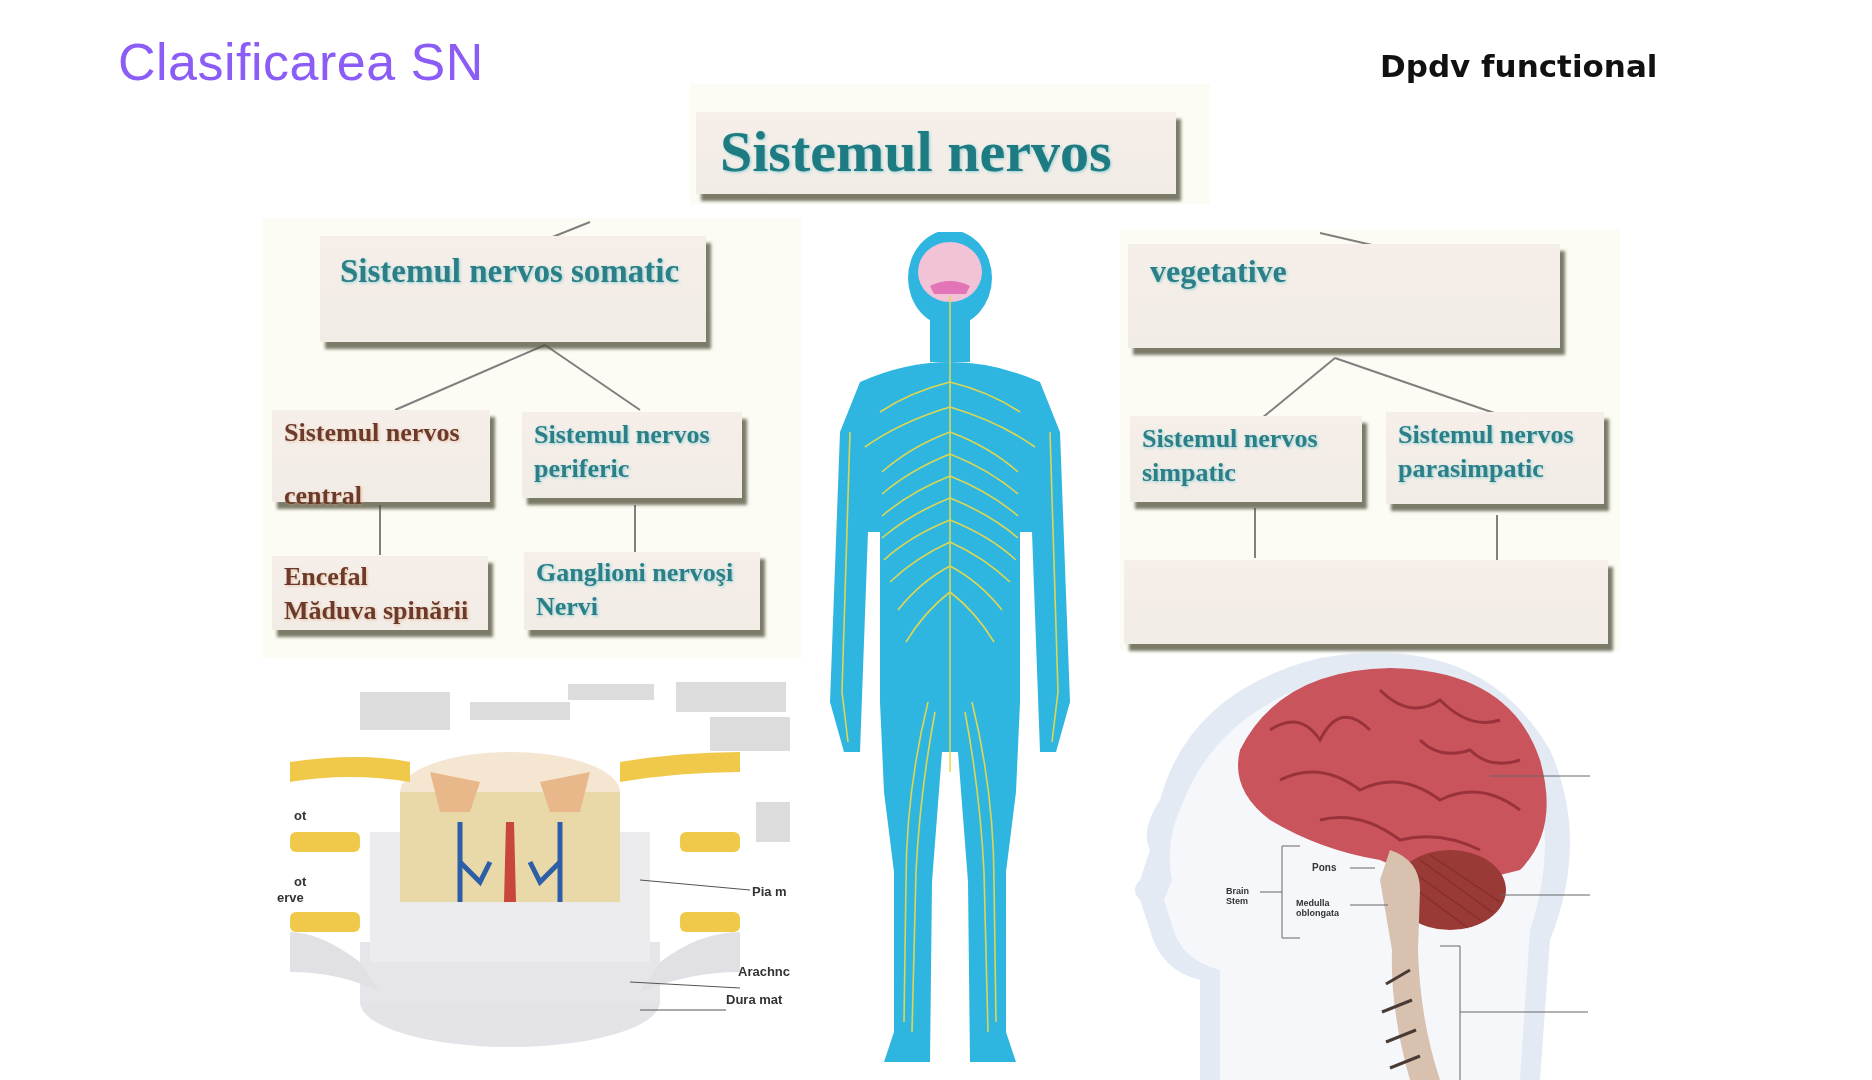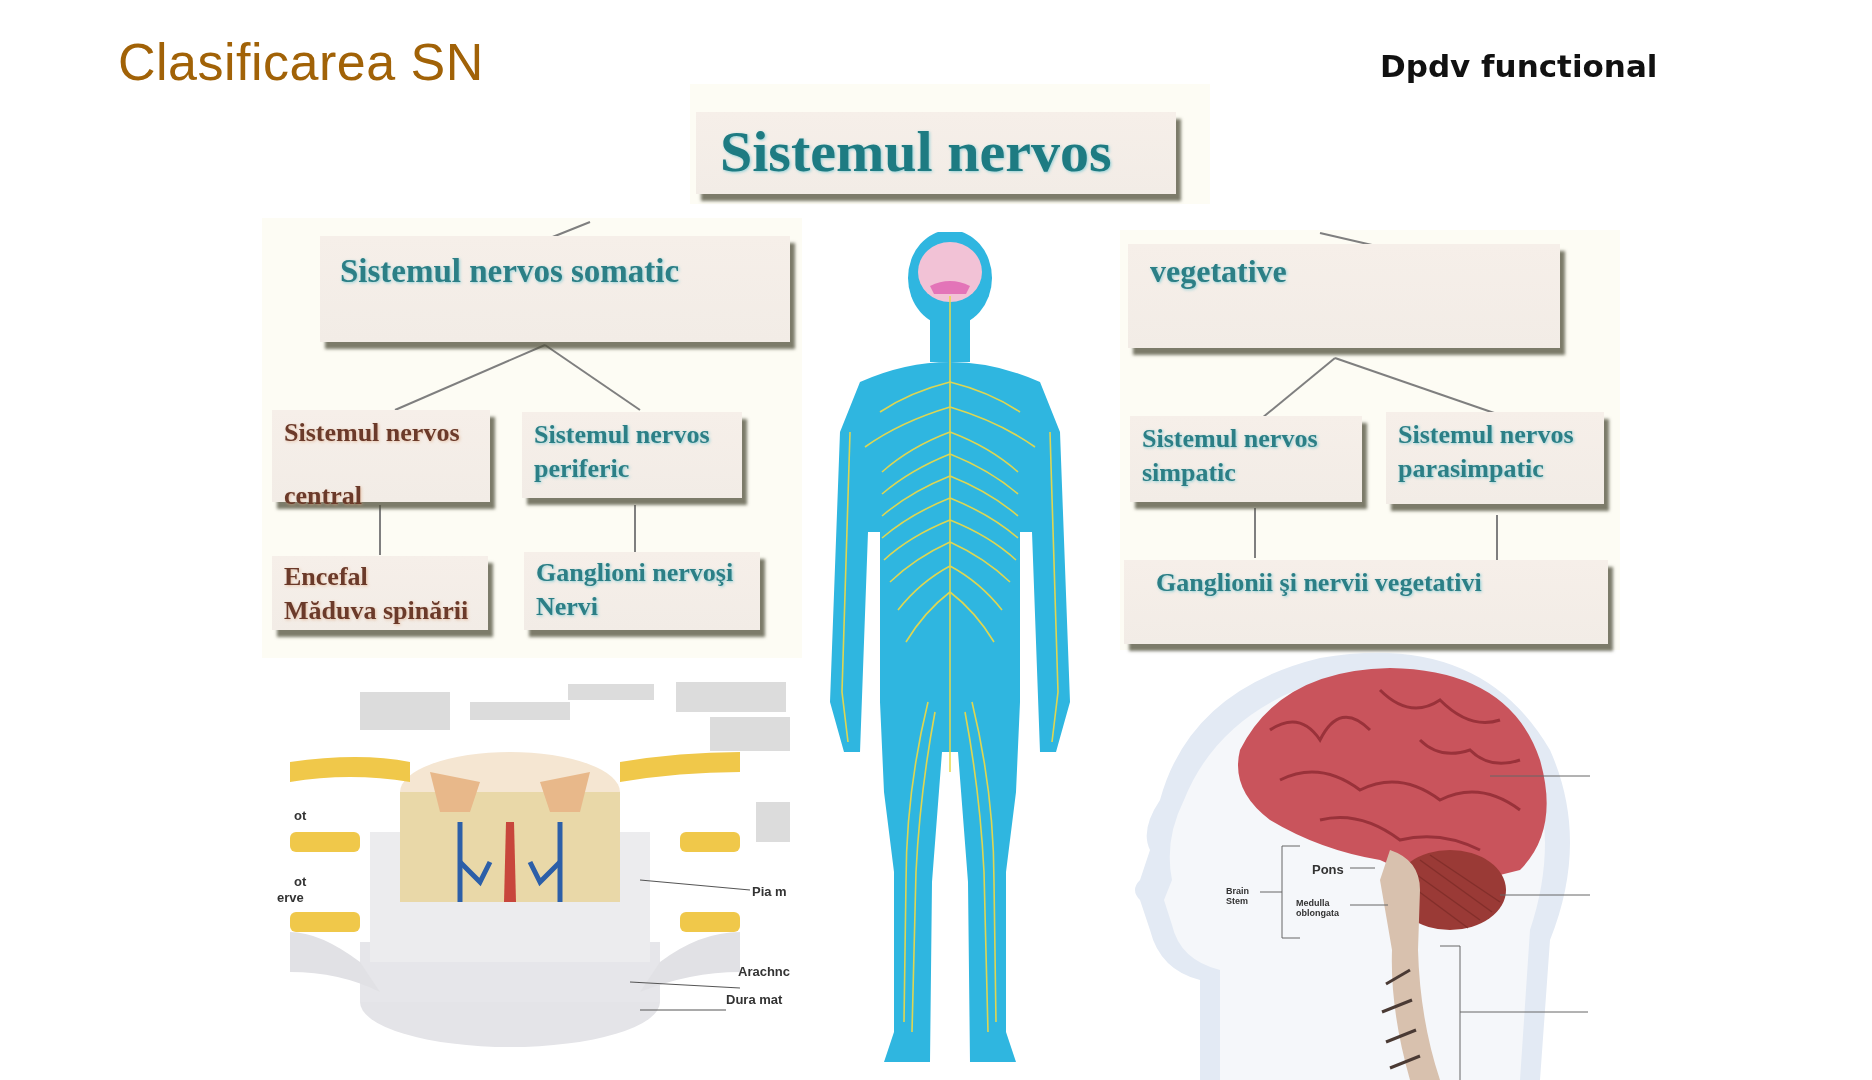--- a/index.html
+++ b/index.html
@@ -2,21 +2,21 @@
 <html><head>
 <meta charset="utf-8">
 <style>
   html, body { margin: 0; padding: 0; }
   body {
     width: 1872px; height: 1080px; position: relative; overflow: hidden;
     background: #ffffff; font-family: "Liberation Sans", sans-serif;
   }
   .slide-title {
     position: absolute; left: 118px; top: 32px;
-    font-family: "Liberation Sans", sans-serif; font-size: 52px; color: #a16207;
+    font-family: "Liberation Sans", sans-serif; font-size: 52px; color: #8b5cf6;
     letter-spacing: 0.5px;
     text-align: right;
   }
   .slide-subtitle {
     position: absolute; left: 1380px; top: 48px;
     font-family: "DejaVu Sans", sans-serif; font-weight: bold; font-size: 31px; color: #111;
   }
   .panel-bg {
     position: absolute; background: #fdfcf4;
   }
@@ -66,21 +66,21 @@
     <line x1="1335" y1="358" x2="1500" y2="415"></line>
     <line x1="1255" y1="508" x2="1255" y2="558"></line>
     <line x1="1497" y1="515" x2="1497" y2="560"></line>
   </g>
 </svg>
 
 <div class="box root-box">
   <span>Sistemul nervos</span>
 </div>
 
-<div class="box lvl1 teal" style="left:320px;top:236px;width:470px;height:106px;">
+<div class="box lvl1 teal" style="left:320px;top:236px;width:386px;height:106px;">
   <span>Sistemul nervos somatic</span>
 </div>
 
 <div class="box lvl2 brown" style="left:272px;top:410px;width:218px;height:92px;">
   <div>Sistemul nervos</div>
   <div style="margin-top:29px;">central</div>
 </div>
 
 <div class="box lvl2 teal" style="left:522px;top:412px;width:220px;height:86px;">
   <div>Sistemul nervos</div>
@@ -105,21 +105,20 @@
   <div>Sistemul nervos</div>
   <div>simpatic</div>
 </div>
 
 <div class="box lvl2 teal" style="left:1386px;top:412px;width:218px;height:92px;">
   <div>Sistemul nervos</div>
   <div>parasimpatic</div>
 </div>
 
 <div class="box lvl3 teal" style="left:1124px;top:560px;width:484px;height:84px;padding:6px 32px;">
-  <div>Ganglionii şi nervii vegetativi</div>
 </div>
 
 <svg style="position:absolute;left:820px;top:232px;" width="260" height="840" viewBox="0 0 260 840">
   <g fill="#2fb6e0">
     <ellipse cx="130" cy="46" rx="42" ry="48"></ellipse>
     <rect x="110" y="80" width="40" height="50"></rect>
     <path d="M40 150 Q130 110 220 150 L240 200 L250 470 L236 520 L220 520 L212 300 L200 300 L200 470 L196 560 L186 640 L186 800 L196 830 L150 830 L148 650 L138 520 L122 520 L112 650 L110 830 L64 830 L74 800 L74 640 L64 560 L60 470 L60 300 L48 300 L40 520 L24 520 L10 470 L20 200 Z"></path>
   </g>
   <ellipse cx="130" cy="40" rx="32" ry="30" fill="#f2c2d6"></ellipse>
   <path d="M110 54 Q130 44 150 54 L146 62 L114 62 Z" fill="#e374b8"></path>
@@ -227,15 +226,15 @@
     <path d="M180 196 L162 196 L162 288 L180 288"></path>
     <line x1="140" y1="242" x2="162" y2="242"></line>
     <line x1="230" y1="218" x2="255" y2="218"></line>
     <line x1="230" y1="255" x2="268" y2="255"></line>
     <line x1="370" y1="126" x2="470" y2="126"></line>
     <line x1="380" y1="245" x2="470" y2="245"></line>
     <path d="M320 296 L340 296 L340 430"></path>
     <line x1="340" y1="362" x2="468" y2="362"></line>
   </g>
 </svg>
-<div class="anat-label" style="left:1312px;top:862px;font-size:13px;">Pons</div>
+<div class="anat-label" style="left:1312px;top:862px;font-size:10px;">Pons</div>
 <div class="anat-label" style="left:1226px;top:886px;font-size:9px;width:40px;">Brain Stem</div>
 <div class="anat-label" style="left:1296px;top:898px;font-size:9px;width:56px;">Medulla oblongata</div>
 
 </body></html>

